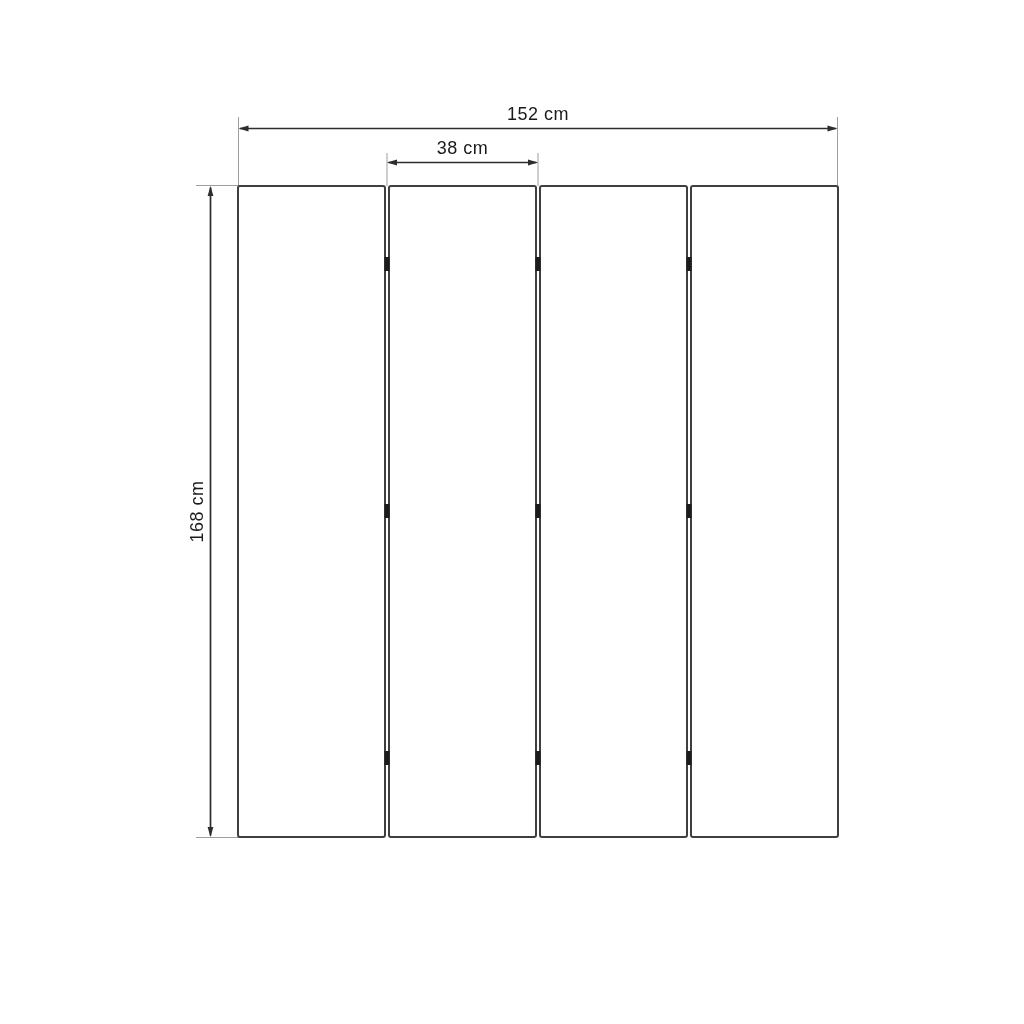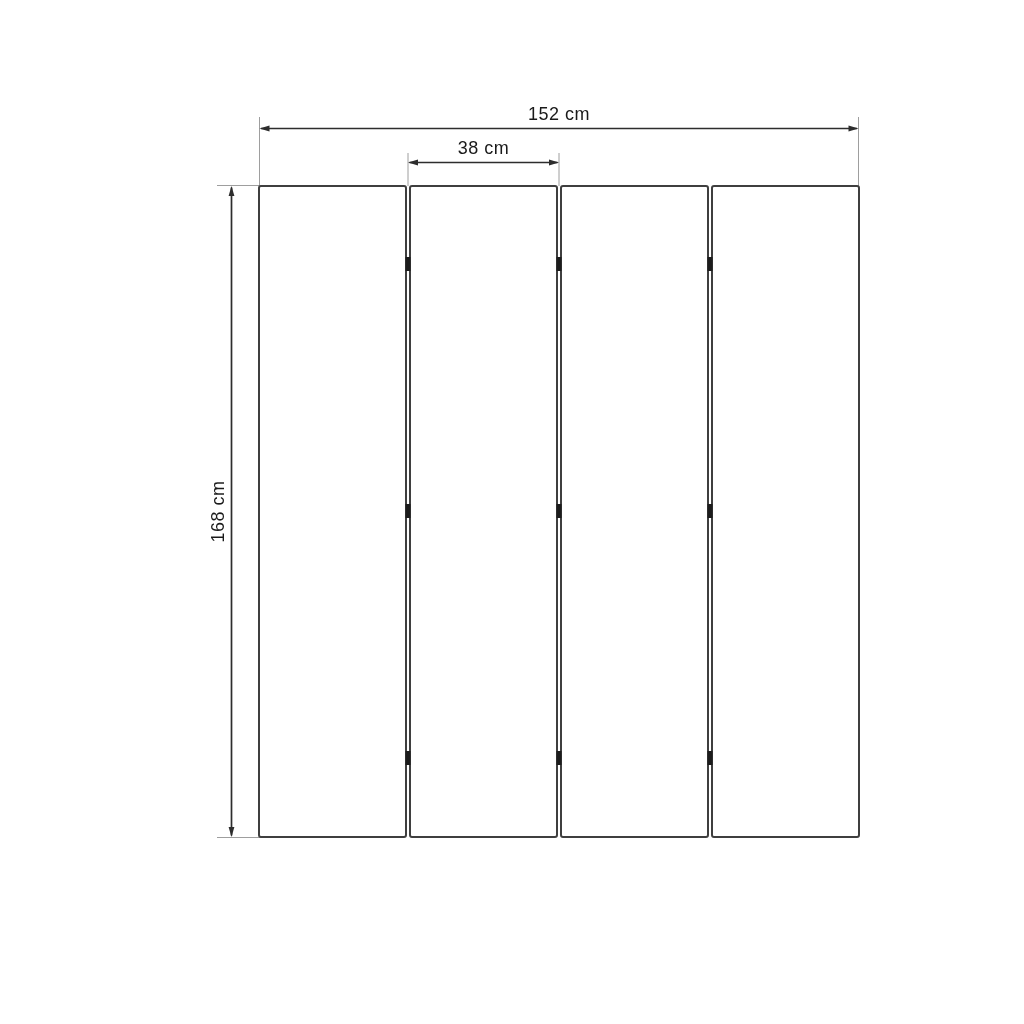--- a/index.html
+++ b/index.html
@@ -6,21 +6,20 @@
     margin: 0;
     padding: 0;
     background: var(--background, #ffffff);
   }
   .canvas {
     position: relative;
     width: 889px;
     height: 1024px;
     background: var(--background, #ffffff);
     overflow: hidden;
-    padding-left: 21px;
   }
   svg { display: block; }
   .panel {
     fill: var(--panel-fill, #ffffff);
     stroke: var(--panel-border, #3f3f3f);
     stroke-width: 2;
   }
   .ext-line {
     stroke: var(--extension-line, #9e9e9e);
     stroke-width: 1;

